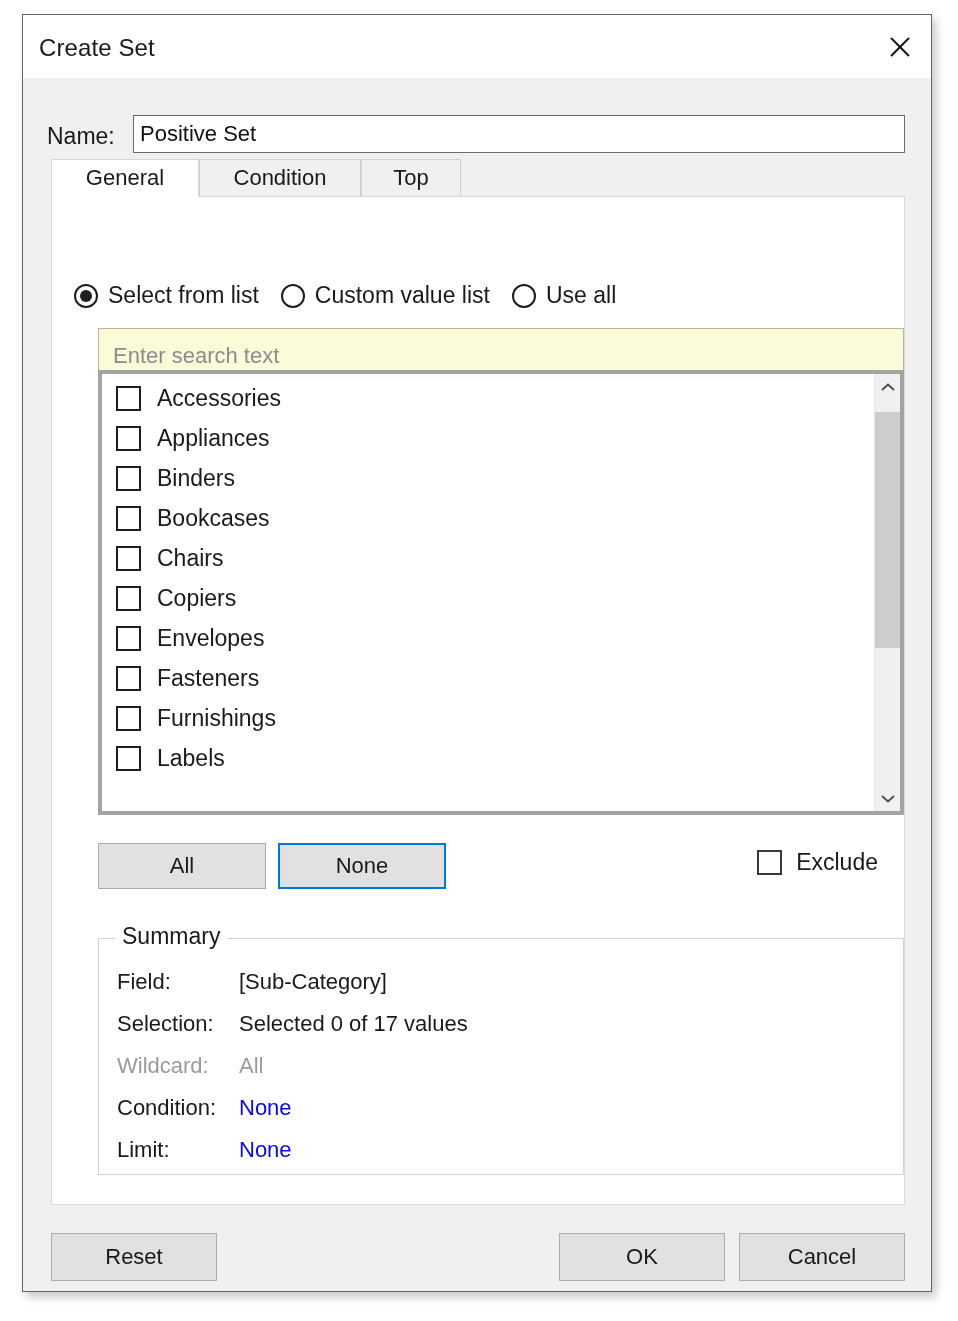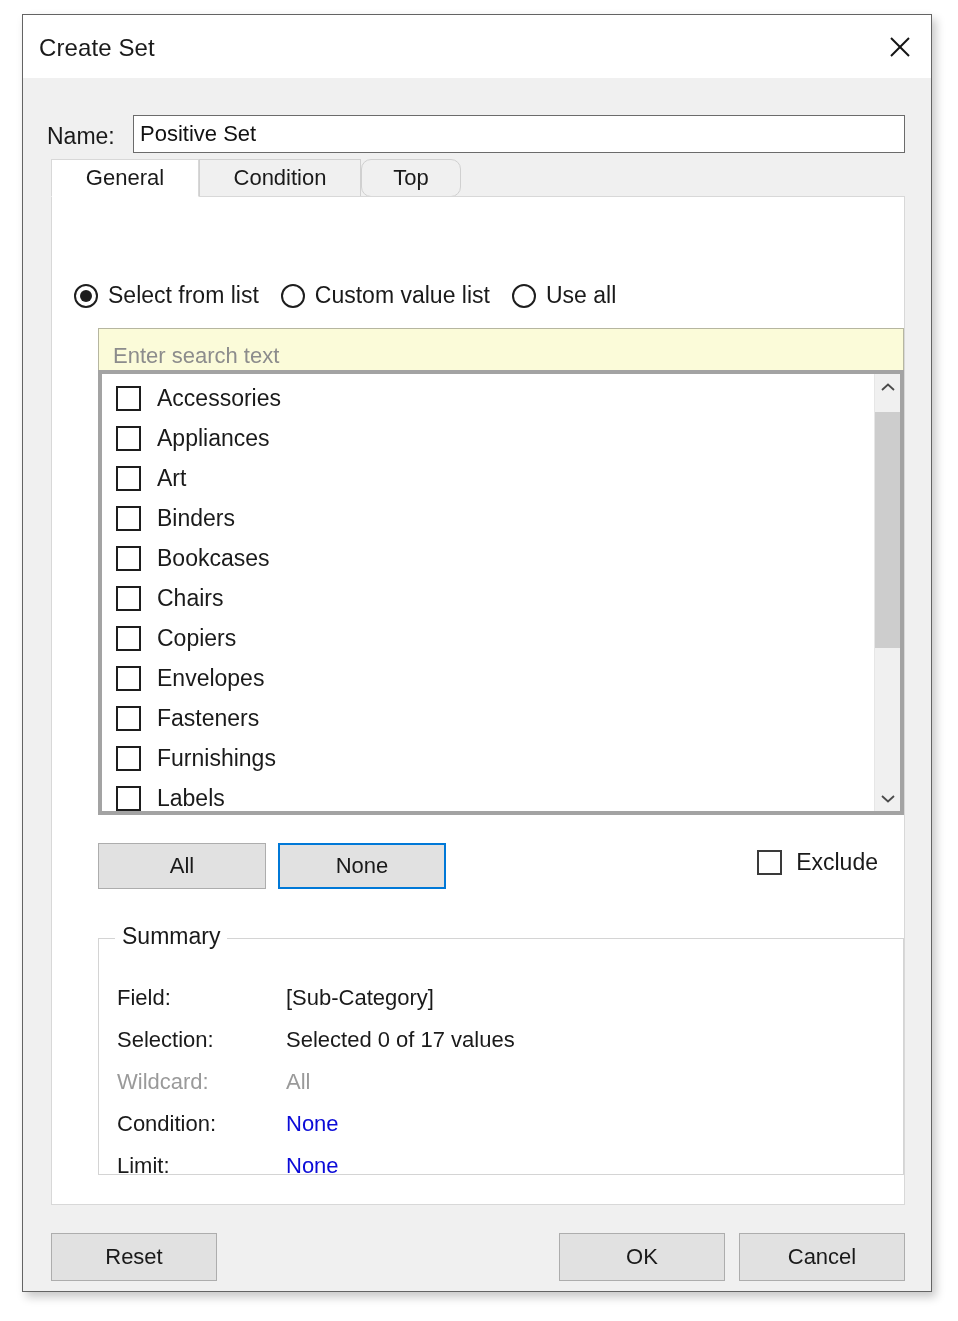--- a/index.html
+++ b/index.html
@@ -111,21 +111,21 @@
     white-space: nowrap;
   }
   .tab.active {
     background: #ffffff;
     border: 1px solid #d8d8d8;
     border-bottom: 1px solid #ffffff;
     z-index: 3;
   }
   .tab-general { left: 0px;   width: 148px; }
   .tab-condition { left: 148px; width: 162px; }
-  .tab-top     { left: 310px; width: 100px; border-radius: 10px; }
+  .tab-top     { left: 310px; width: 100px; }
 
   
   .tabpanel {
     position: absolute;
     left: 28px;
     top: 181px;
     width: 854px;
     height: 1009px;
     background: #ffffff;
     border: 1px solid #d8d8d8;
@@ -326,23 +326,22 @@
     color: #1a1a1a;
   }
   .summary-rows {
     position: absolute;
     left: 18px;
     top: 30px;
     right: 10px;
   }
   .summary-row {
     display: flex;
-    align-items: flex-end;
+    align-items: flex-start;
     height: 42px;
-    gap: 47px;
   }
   .sum-key {
     width: 122px;
     font-size: 22px;
     color: #1a1a1a;
     flex: none;
     white-space: nowrap;
   }
   .sum-val {
     font-size: 22px;
@@ -426,24 +425,20 @@
             <div class="list-item">
               <span class="cb"></span>
               <span class="list-item-label">Accessories</span>
             </div>
             <div class="list-item">
               <span class="cb"></span>
               <span class="list-item-label">Appliances</span>
             </div>
             <div class="list-item">
               <span class="cb"></span>
-              <span class="list-item-label">Art</span>
-            </div>
-            <div class="list-item">
-              <span class="cb"></span>
               <span class="list-item-label">Binders</span>
             </div>
             <div class="list-item">
               <span class="cb"></span>
               <span class="list-item-label">Bookcases</span>
             </div>
             <div class="list-item">
               <span class="cb"></span>
               <span class="list-item-label">Chairs</span>
             </div>

